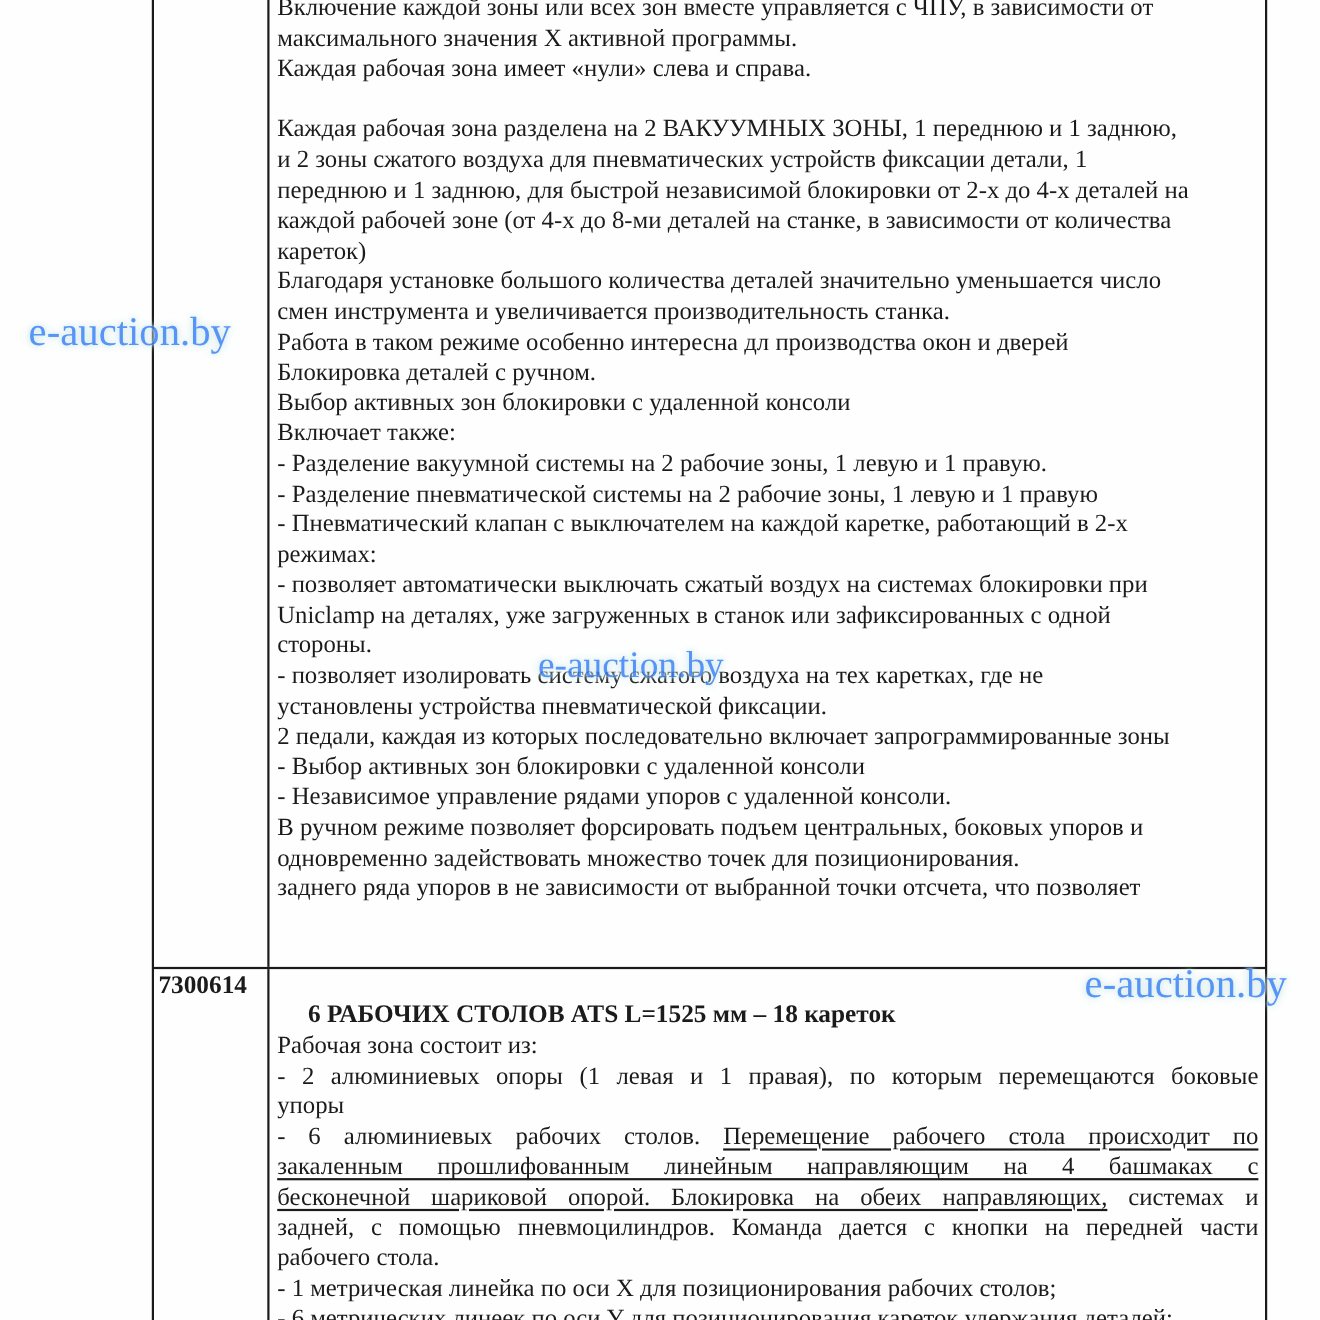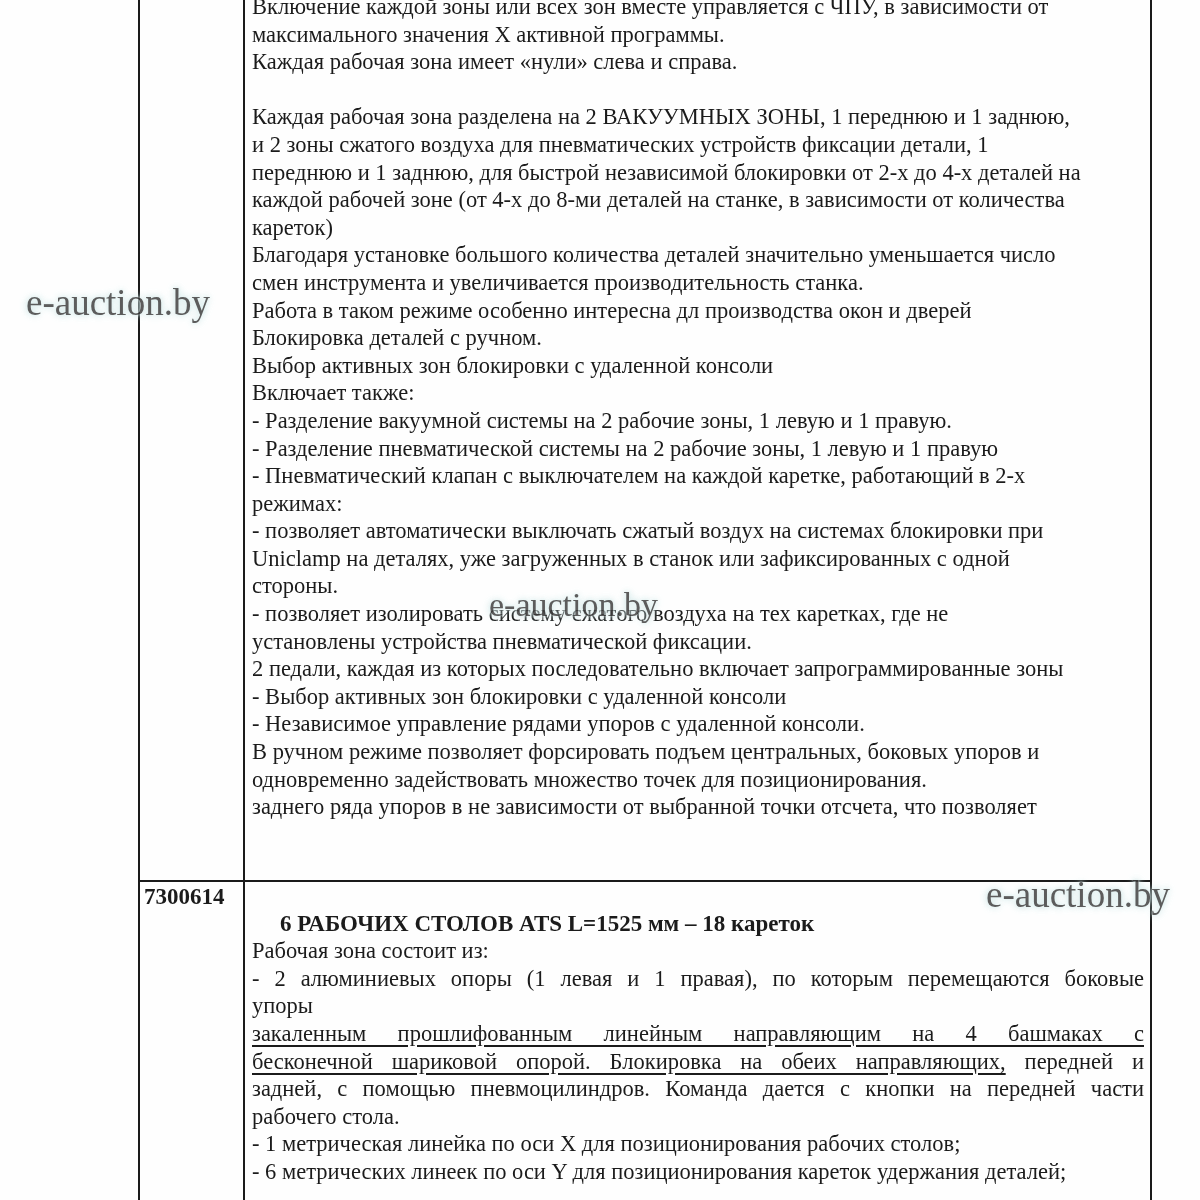--- a/index.html
+++ b/index.html
@@ -27,21 +27,21 @@
     flex:1; padding:0 6px 0 7px; font-size:22.5px; line-height:27.6px;
     overflow:hidden;
   }
   .r1 .content { margin-top:-7px; }
   .line { min-height:27.6px; white-space:nowrap; }
   .just { white-space:normal; text-align:justify; text-align-last:justify; }
   .heading { font-weight:bold; font-size:23px;margin-left:28px; }
   .u { text-decoration:underline; text-decoration-thickness:2px; text-underline-offset:4px; }
   .wm {
     position:absolute; z-index:5; white-space:nowrap;
-    font-family:"Liberation Serif", serif; color:#404040; opacity:.85;
+    font-family:"Liberation Serif", serif; color:#3b82f6; opacity:.85;
     text-shadow: 0 0 1px #e4f2f2, 0 0 3px #d9ecec, 0 0 6px #cfe6e6, 0 0 10px #c8e2e2;
   }
   .wm1 { left:26px;  top:281px; font-size:37px; }
   .wm2 { left:489px; top:586px; font-size:34px; }
   .wm3 { left:986px; top:873px; font-size:37px; }
 </style>
 </head>
 <body>
 
 <div class="page">
@@ -90,22 +90,23 @@
       <div class="cell-code">
         <div>7300614</div>
       </div>
       <div class="cell-text">
         <div class="content">
           <div class="line"></div>
           <div class="line heading">6 РАБОЧИХ СТОЛОВ ATS L=1525 мм – 18 кареток</div>
           <div class="line">Рабочая зона состоит из:</div>
           <div class="line just">- 2 алюминиевых опоры (1 левая и 1 правая), по которым перемещаются боковые</div>
           <div class="line">упоры</div>
+          <div class="line just"><span>- 6 алюминиевых рабочих столов.</span> <span class="u">Перемещение рабочего стола происходит по</span></div>
           <div class="line just"><span class="u">закаленным прошлифованным линейным направляющим на 4 башмаках с</span></div>
-          <div class="line just"><span class="u">бесконечной шариковой опорой. Блокировка на обеих направляющих,</span> <span>передней и</span></div>
+          <div class="line just"><span class="u">бесконечной шариковой опорой. Блокировка на обеих направляющих,</span> <span>системах и</span></div>
           <div class="line just">задней, с помощью пневмоцилиндров. Команда дается с кнопки на передней части</div>
           <div class="line">рабочего стола.</div>
           <div class="line">- 1 метрическая линейка по оси X для позиционирования рабочих столов;</div>
           <div class="line">- 6 метрических линеек по оси Y для позиционирования кареток удержания деталей;</div>
         </div>
       </div>
     </div>
 
   </div>
 

